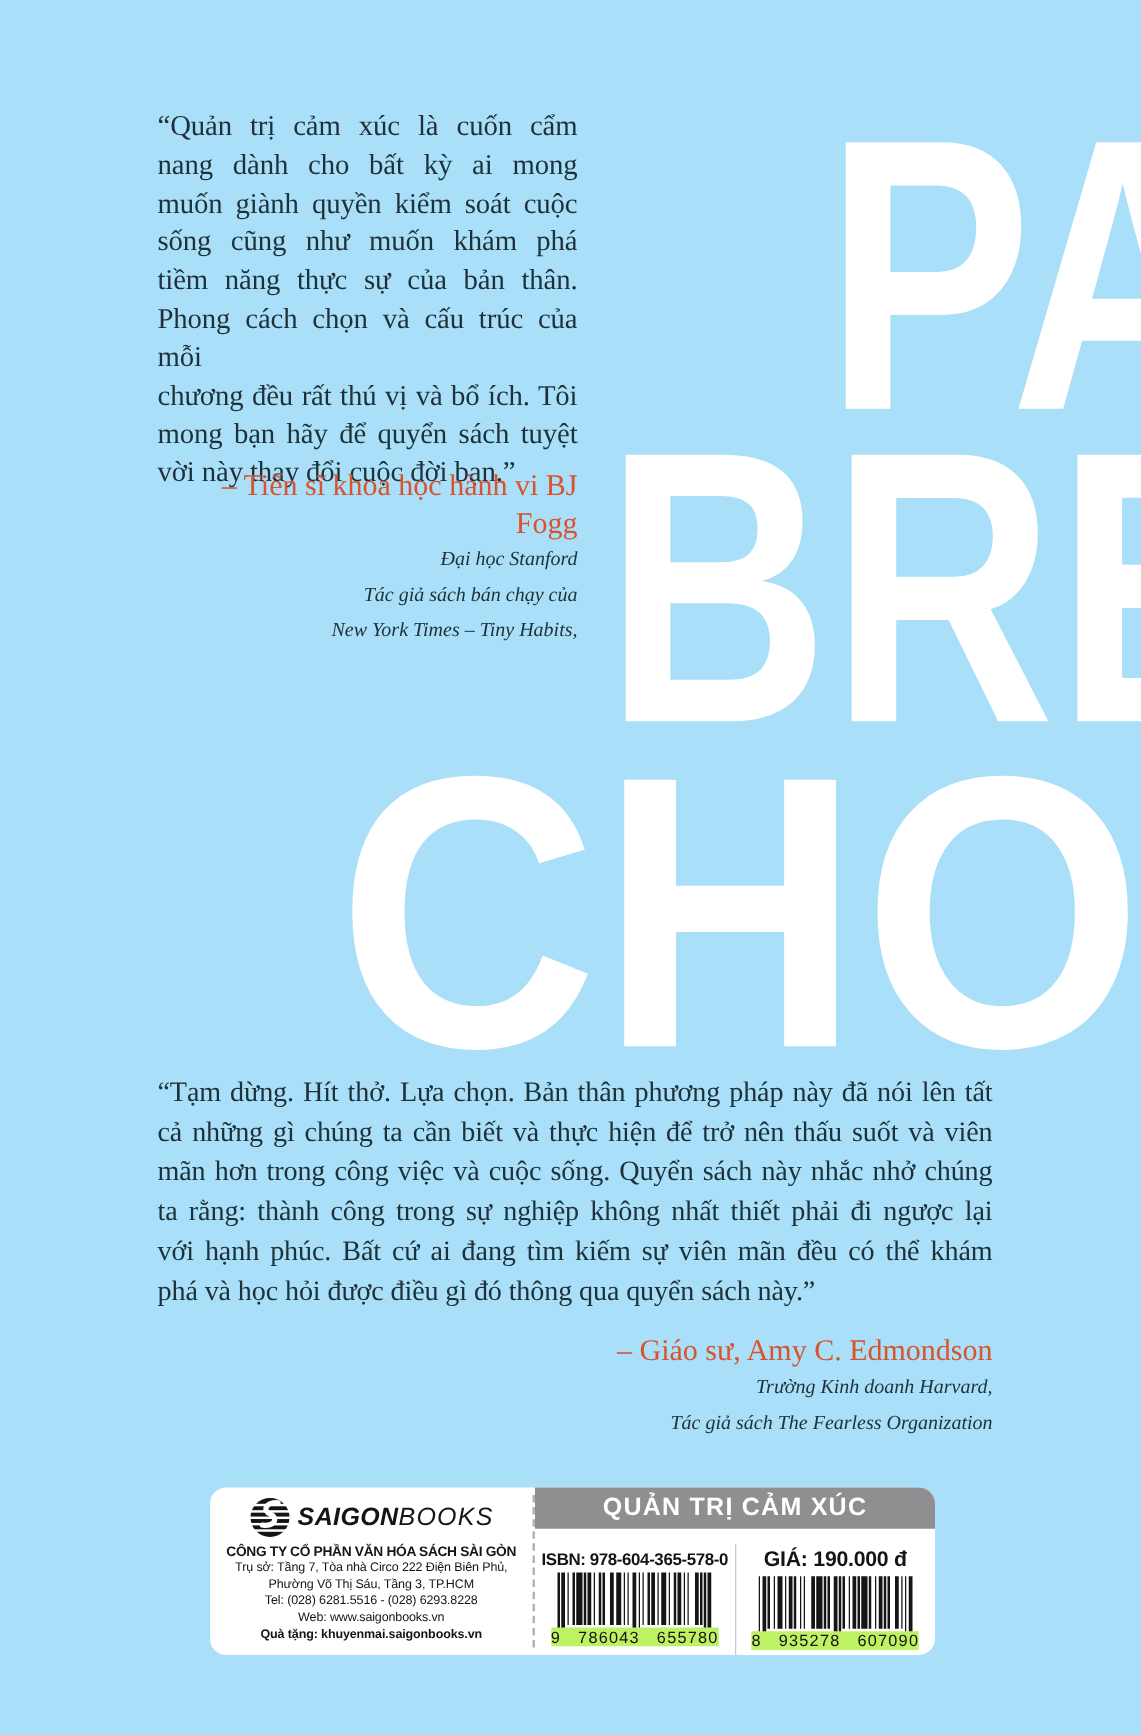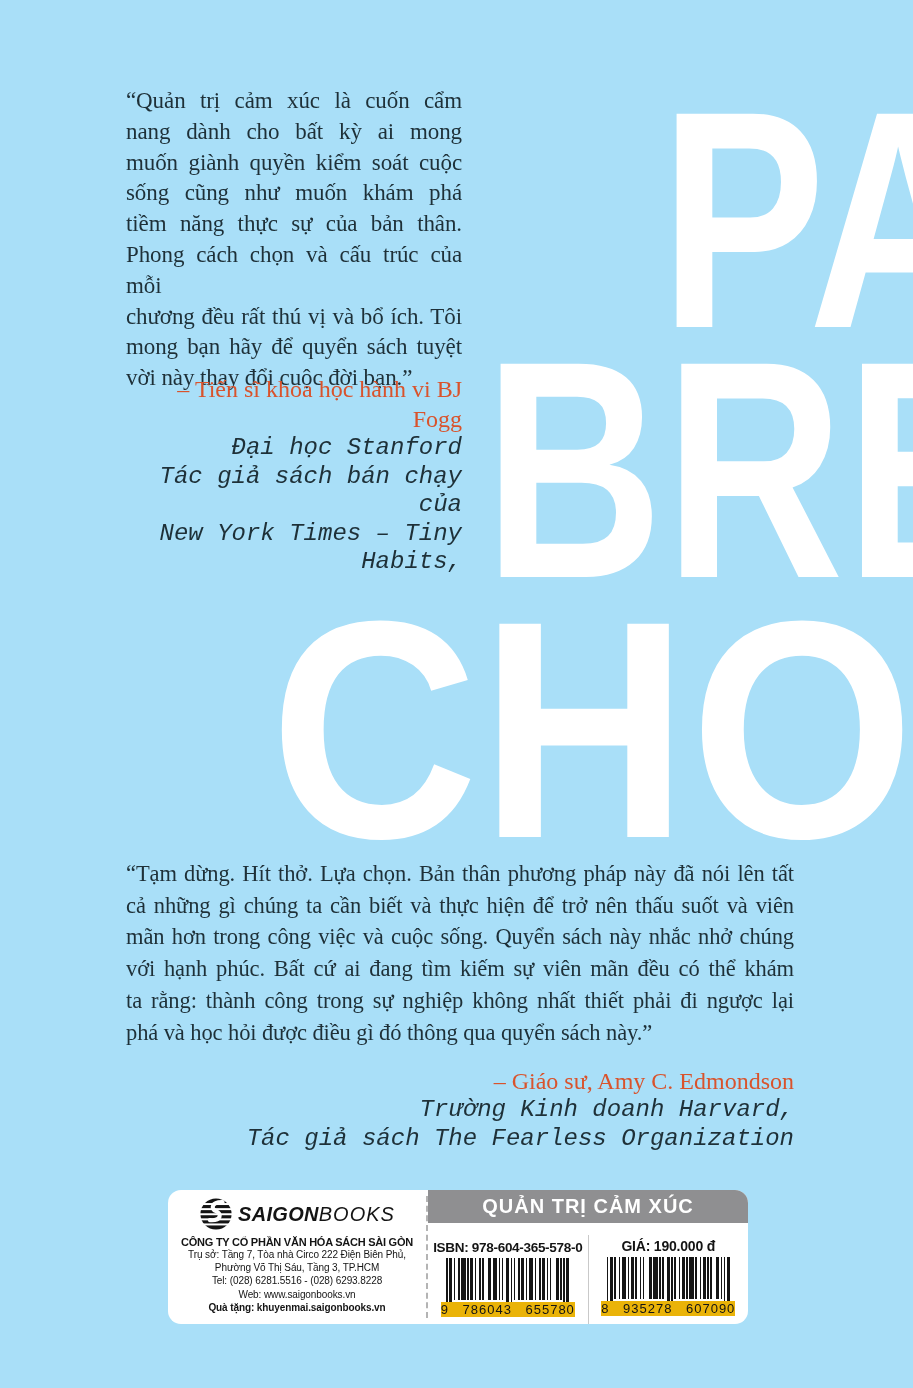--- a/index.html
+++ b/index.html
@@ -16,21 +16,21 @@
   #quote1{left:126px;top:86px;width:336px;font-size:23px;line-height:30.8px;}
   #quote2{left:126px;top:858px;width:668px;font-size:22.5px;line-height:31.7px;}
   
   .attrib{position:absolute;text-align:right;}
   #attrib1{left:126px;top:374px;width:336px;}
   #attrib2{left:126px;top:1066px;width:668px;}
   .attrib-name{
     font-family:"Liberation Serif",serif;font-weight:400;
     font-size:24px;line-height:30px;color:#d9532c;
   }
-  .attrib-cred{font-style:italic;font-size:24px;line-height:28.5px;color:#1e3038;font-family:Liberation Mono, monospace;}
+  .attrib-cred{font-style:italic;font-size:16px;line-height:28.5px;color:#1e3038;}
   
   .wm{
     position:absolute;color:#ffffff;
     font-family:"Liberation Sans",sans-serif;font-weight:700;
     font-size:310px;line-height:310px;letter-spacing:2px;
     transform-origin:0 0;white-space:pre;
   }
   #wm-pa{left:660px;top:65px;transform:scaleX(0.80);}
   #wm-bre{left:484px;top:315px;transform:scaleX(0.80);}
   #wm-cho{left:270px;top:575px;transform:scaleX(0.93);}
@@ -64,25 +64,25 @@
   }
   #card-right{
     position:absolute;left:260px;top:33px;right:0;bottom:0;display:flex;margin-top:12px;
   }
   .bc-cell{
     flex:1;display:flex;flex-direction:column;align-items:center;
     padding-top:3px;box-sizing:border-box;overflow:hidden;
   }
   .bc-cell + .bc-cell{border-left:1px solid #c9c9c9;}
   .isbn-label{font-weight:700;font-size:13.5px;letter-spacing:-0.3px;margin-top:2px;white-space:nowrap;}
-  .price-label{font-weight:700;font-size:14px;letter-spacing:-0.2px;margin-top:0;white-space:nowrap;}
+  .price-label{font-weight:700;font-size:17px;letter-spacing:-0.2px;margin-top:0;white-space:nowrap;}
   .barcode-bars{display:flex;align-items:flex-start;height:52px;margin-top:3px;}
   .barcode-bars .bar{background:#151515;height:42px;flex:none;}
   .barcode-bars .bar.tall{height:50px;}
-  .barcode-digits{font-size:13px;letter-spacing:1px;word-spacing:9px;margin-top:-8px;background:#eab308;white-space:nowrap;}
+  .barcode-digits{font-size:13px;letter-spacing:1px;word-spacing:9px;margin-top:-8px;background:#bef264;white-space:nowrap;}
 </style>
 </head>
 <body>
 
 <div class="wm" id="wm-pa">PA</div>
 <div class="wm" id="wm-bre">BRE</div>
 <div class="wm" id="wm-cho">CHO</div>
 
 <div class="quote" id="quote1">
   <div class="jline">“Quản trị cảm xúc là cuốn cẩm</div>
@@ -100,22 +100,22 @@
   <div class="attrib-name">– Tiến sĩ khoa học hành vi BJ Fogg</div>
   <div class="attrib-cred">Đại học Stanford</div>
   <div class="attrib-cred">Tác giả sách bán chạy của</div>
   <div class="attrib-cred">New York Times – Tiny Habits,</div>
 </div>
 
 <div class="quote" id="quote2">
   <div class="jline">“Tạm dừng. Hít thở. Lựa chọn. Bản thân phương pháp này đã nói lên tất</div>
   <div class="jline">cả những gì chúng ta cần biết và thực hiện để trở nên thấu suốt và viên</div>
   <div class="jline">mãn hơn trong công việc và cuộc sống. Quyển sách này nhắc nhở chúng</div>
+  <div class="jline">ta rằng: thành công trong sự nghiệp không nhất thiết phải đi ngược lại</div>
   <div class="jline">với hạnh phúc. Bất cứ ai đang tìm kiếm sự viên mãn đều có thể khám</div>
-  <div class="jline">ta rằng: thành công trong sự nghiệp không nhất thiết phải đi ngược lại</div>
   <div class="jline last">phá và học hỏi được điều gì đó thông qua quyển sách này.”</div>
 </div>
 
 <div class="attrib" id="attrib2">
   <div class="attrib-name">– Giáo sư, Amy C. Edmondson</div>
   <div class="attrib-cred">Trường Kinh doanh Harvard,</div>
   <div class="attrib-cred">Tác giả sách The Fearless Organization</div>
 </div>
 
 <div id="card">

